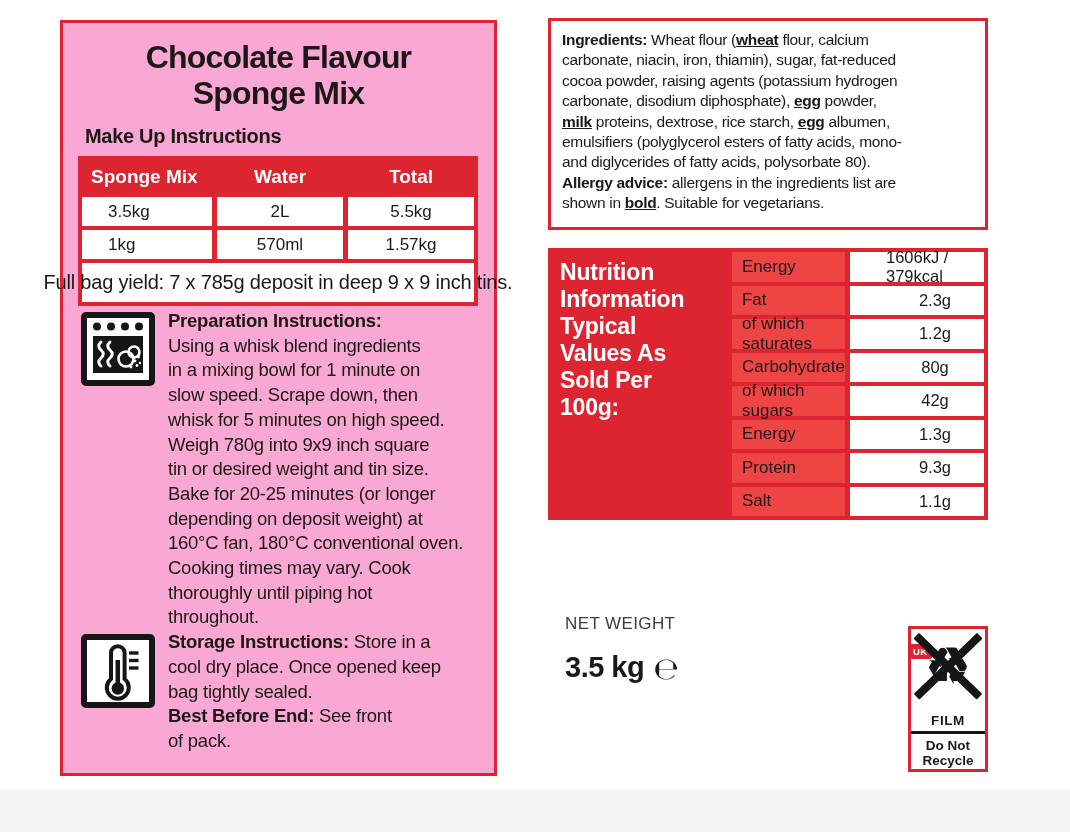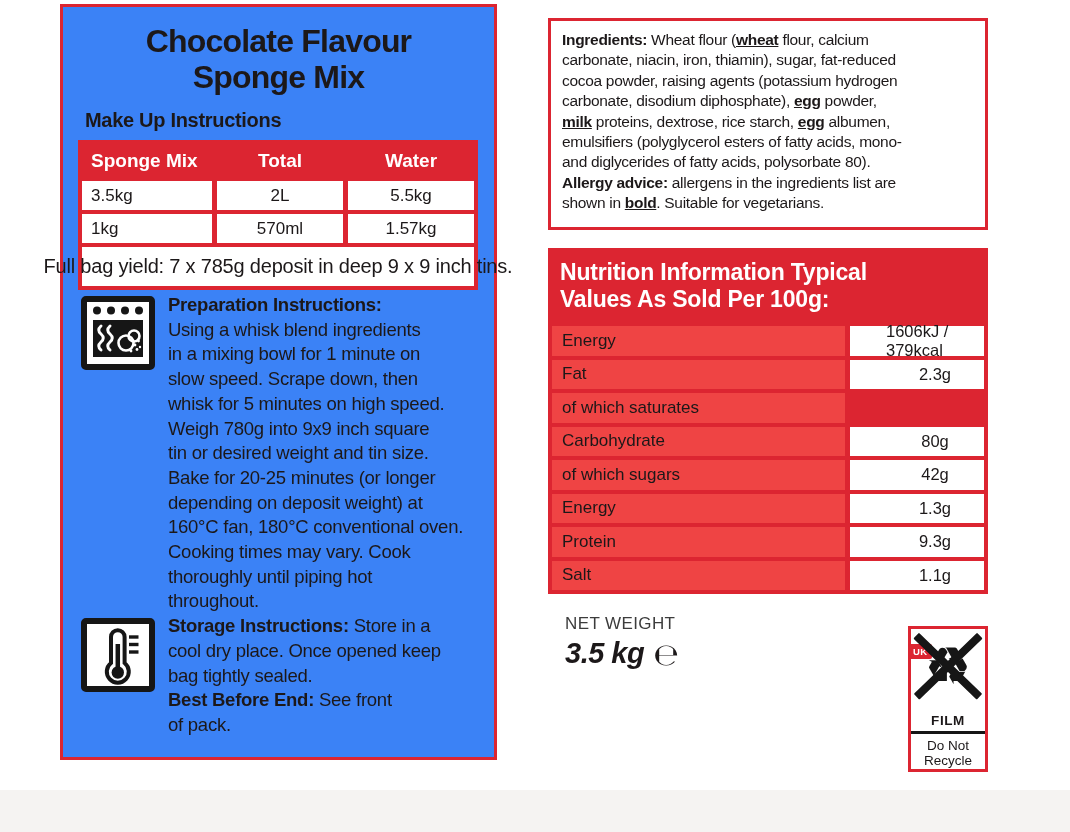--- a/index.html
+++ b/index.html
@@ -7,32 +7,32 @@
     --ink:#1c1819;
   }
   html,body{margin:0;padding:0;background:#ffffff;}
   .canvas{
     position:relative;width:1070px;height:832px;background:#ffffff;overflow:hidden;
     font-family:"Liberation Sans",sans-serif;color:var(--ink);
   }
   .bottom-strip{position:absolute;left:0;bottom:0;width:1070px;height:42px;background:#f5f3f2;}
 
   
-  .left-panel{position:absolute;left:60px;top:4px;width:431px;height:750px;border:3px solid var(--red);background:#3b82f6;}
+  .left-panel{position:absolute;left:60px;top:20px;width:431px;height:750px;border:3px solid var(--red);background:#f9a8d4;}
   .product-title{position:absolute;left:0;top:16px;width:100%;text-align:center;
     font-size:32px;line-height:36px;font-weight:700;letter-spacing:-0.8px;white-space:pre-line;}
   .makeup-heading{position:absolute;left:22px;top:102px;font-size:20px;font-weight:700;letter-spacing:-0.3px;}
   .makeup-table{position:absolute;left:15px;top:133px;width:400px;background:var(--red);
     padding:4px;box-sizing:border-box;display:flex;flex-direction:column;row-gap:4px;}
   .mt-grid{display:grid;grid-template-columns:130px 126px 1fr;column-gap:5px;}
   .mt-hcell{color:#fff;font-weight:700;font-size:19px;display:flex;align-items:center;height:33px;}
   .mt-hcell.first{padding-left:9px;justify-content:flex-start;}
   .mt-hcell.center{justify-content:center;}
   .mt-cell{background:#fff;height:29px;display:flex;align-items:center;font-size:17px;}
-  .mt-cell.first{padding-left:9px;}
+  .mt-cell.first{padding-left:26px;}
   .mt-cell.center{justify-content:center;}
   .mt-footer{background:#fff;height:39px;display:flex;align-items:center;justify-content:center;
     font-size:20px;letter-spacing:-0.2px;white-space:nowrap;}
 
   .icon-box{position:absolute;width:76px;height:76px;}
   .icon-oven{left:17px;top:288px;}
   .icon-thermo{left:17px;top:610px;}
 
   .instructions-text{position:absolute;left:105px;top:286px;width:336px;
     font-size:18.5px;line-height:24.7px;letter-spacing:-0.25px;}
@@ -40,64 +40,64 @@
   .b{font-weight:700;}
   .bu{font-weight:700;text-decoration:underline;}
 
   
   .ingredients-box{position:absolute;left:548px;top:18px;width:434px;height:206px;
     border:3px solid var(--red);background:#fff;box-sizing:content-box;
     padding:0;}
   .ingredients-text{padding:9px 11px;font-size:15.5px;line-height:20.4px;letter-spacing:-0.3px;}
 
   .nutrition-box{position:absolute;left:548px;top:248px;width:440px;background:var(--red);
-    box-sizing:border-box;display:flex;flex-direction:column;}
+    box-sizing:border-box;display:flex;flex-direction:row;}
   .nutrition-header{color:#fff;font-weight:700;font-size:23px;line-height:27px;
     padding:11px 12px 9px 12px;white-space:pre-line;letter-spacing:-0.2px;}
   .nutrition-rows{display:flex;flex-direction:column;row-gap:4px;padding:4px;}
   .nt-row{display:grid;grid-template-columns:1fr 134px;column-gap:5px;}
   .nt-label{background:#ef4444;height:29.5px;display:flex;align-items:center;padding-left:10px;font-size:17px;}
   .nt-value{background:#fff;height:29.5px;display:flex;align-items:center;justify-content:center;font-size:16.5px;padding-left:36px;}
 
   .net-weight{position:absolute;left:565px;top:614px;}
   .nw-label{font-size:17px;color:#3c3c3c;letter-spacing:0.4px;}
-  .nw-row{display:flex;align-items:center;margin-top:2px;font-style:italic;}
+  .nw-row{display:flex;align-items:center;margin-top:16px;}
   .nw-value{font-size:29px;font-weight:800;letter-spacing:-0.5px;}
   .nw-esign{font-family:"DejaVu Sans",sans-serif;font-size:30px;font-weight:400;margin-left:9px;transform:translateY(1px);}
 
   
   .recycle-box{position:absolute;left:908px;top:626px;width:74px;height:140px;
     border:3px solid var(--red);background:#fff;display:flex;flex-direction:column;align-items:center;}
   .uk-tag{position:absolute;top:-13px;left:-3px;background:var(--red);color:#fff;
     font-size:9.5px;font-weight:700;padding:2px 5px 2px 5px;border-radius:2px;letter-spacing:0.3px;margin-top:28px;}
   .glyph-wrap{position:relative;width:100%;height:66px;display:flex;align-items:center;justify-content:center;margin-top:4px;}
   .recycle-glyph{font-family:"DejaVu Sans",sans-serif;font-size:52px;line-height:1;color:#161616;}
   .cross-bar{position:absolute;left:50%;top:50%;width:88px;height:7.5px;background:#161616;border-radius:1px;}
   .cross-bar.a{transform:translate(-50%,-50%) rotate(44deg);}
   .cross-bar.d{transform:translate(-50%,-50%) rotate(-44deg);}
   .film-label{font-size:13.5px;font-weight:700;letter-spacing:0.6px;margin-top:14px;}
   .recycle-divider{width:100%;height:2.5px;background:#161616;margin-top:3px;}
-  .do-not{font-size:13.5px;font-weight:400;line-height:15.5px;text-align:center;margin-top:4px;white-space:pre-line;}
+  .do-not{font-size:13.5px;font-weight:700;line-height:15.5px;text-align:center;margin-top:4px;white-space:pre-line;}
 </style>
 </head>
 <body>
 
 <div class="canvas">
   <div class="bottom-strip"></div>
 
   <section class="left-panel">
     <div class="product-title pre">Chocolate Flavour
 Sponge Mix</div>
     <div class="makeup-heading">Make Up Instructions</div>
 
     <div class="makeup-table">
       <div class="mt-grid">
           <div class="mt-hcell first">Sponge Mix</div>
+          <div class="mt-hcell center">Water</div>
           <div class="mt-hcell center">Total</div>
-          <div class="mt-hcell center">Water</div>
         </div>
       <div class="mt-grid">
           <div class="mt-cell first">3.5kg</div>
           <div class="mt-cell center">2L</div>
           <div class="mt-cell center">5.5kg</div>
         </div>
       <div class="mt-grid">
           <div class="mt-cell first">1kg</div>
           <div class="mt-cell center">570ml</div>
           <div class="mt-cell center">1.57kg</div>
@@ -178,20 +178,21 @@
       <div class="nt-row">
           <div class="nt-label">Energy</div>
           <div class="nt-value">1606kJ / 379kcal</div>
         </div>
       <div class="nt-row">
           <div class="nt-label">Fat</div>
           <div class="nt-value">2.3g</div>
         </div>
       <div class="nt-row">
           <div class="nt-label">of which saturates</div>
+          <div class="nt-value">1.2g</div>
         </div>
       <div class="nt-row">
           <div class="nt-label">Carbohydrate</div>
           <div class="nt-value">80g</div>
         </div>
       <div class="nt-row">
           <div class="nt-label">of which sugars</div>
           <div class="nt-value">42g</div>
         </div>
       <div class="nt-row">

